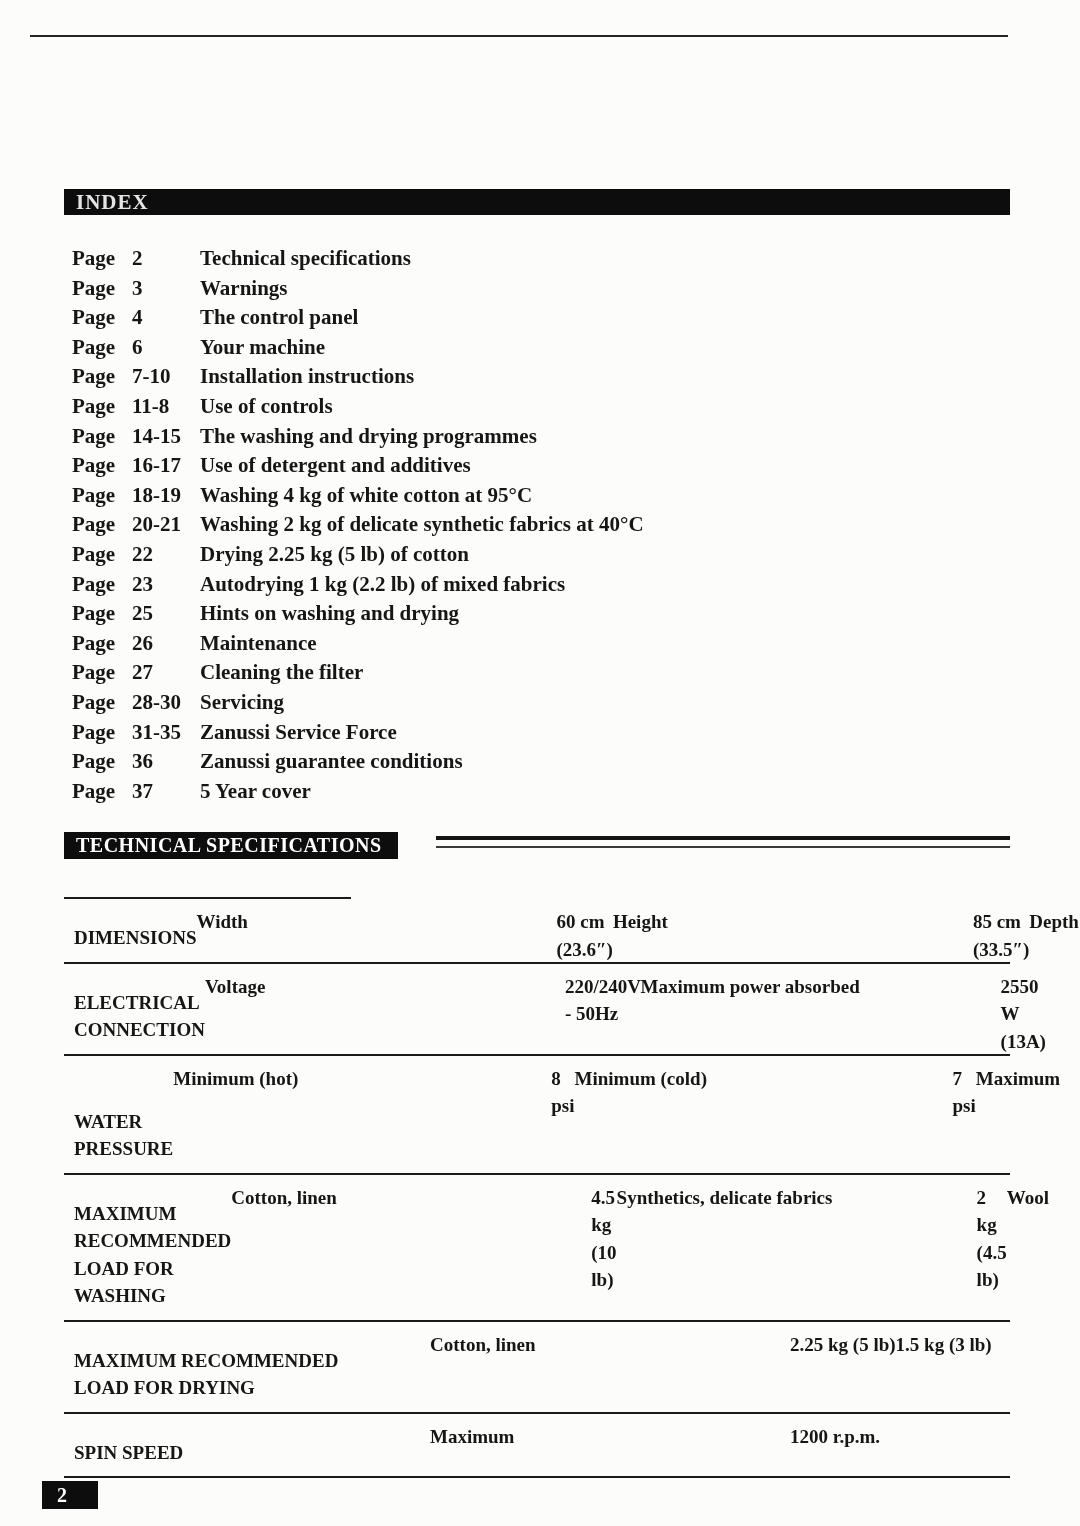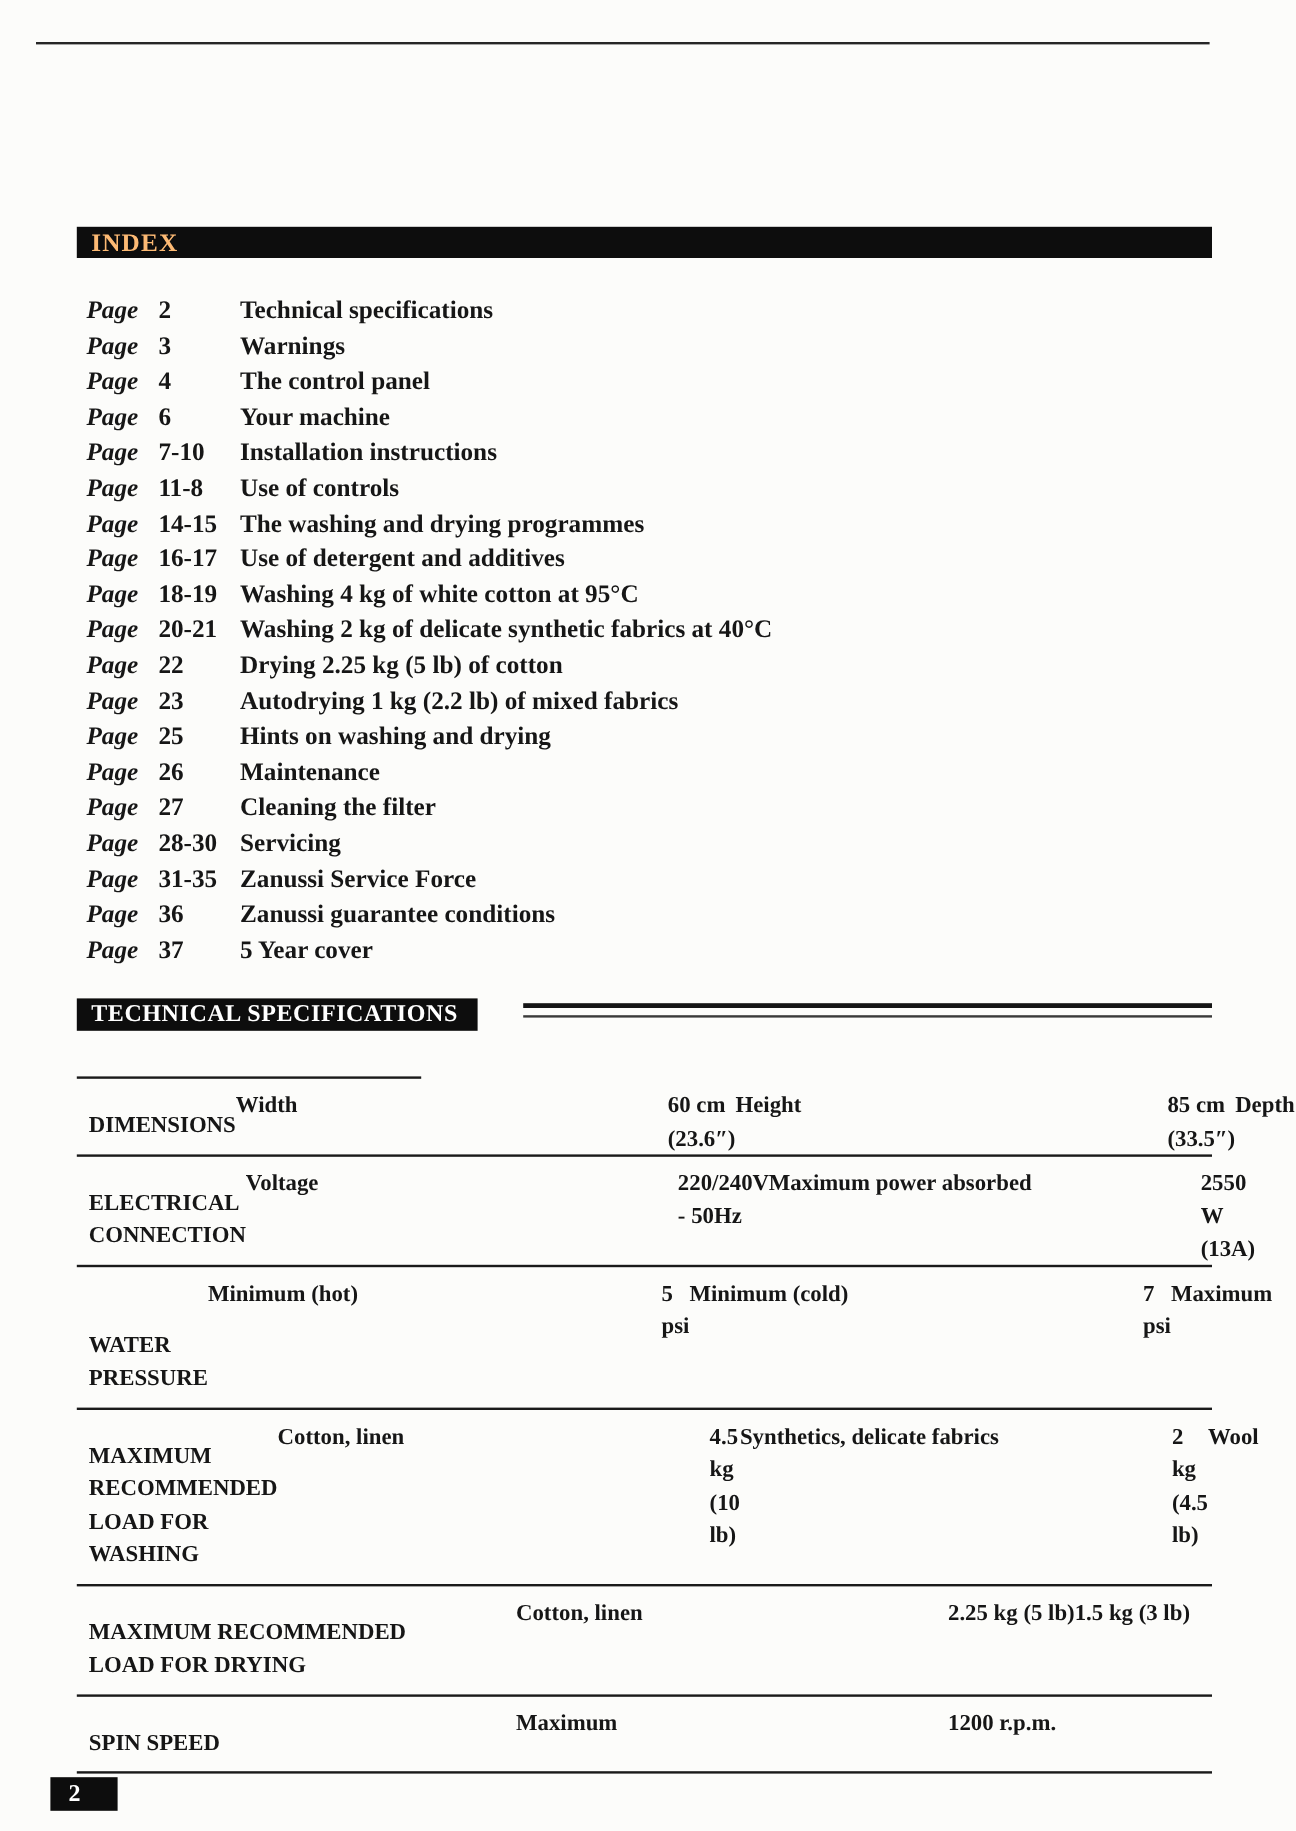--- a/index.html
+++ b/index.html
@@ -14,30 +14,30 @@
     color:#161616;
   }
   .top-scan-line {
     position:absolute; top:35px; left:30px;
     width:978px; height:2px; background:#262626;
   }
   
   .index-bar {
     position:absolute; left:64px; top:189px;
     width:946px; height:26px;
-    background:#0d0d0d; color:#fdba74;
+    background:#0d0d0d; color:#e5e5e5;
     font-size:21px; line-height:26px;
     padding-left:12px; letter-spacing:1px;
   }
   .index-list {
     position:absolute; left:72px; top:244px;
     width:940px; font-size:21px;
   }
   .index-row { display:flex; height:29.6px; line-height:29.6px; }
-  .index-row .iw { width:60px;font-style:italic; }
+  .index-row .iw { width:60px; }
   .index-row .ip { width:68px; }
   .index-row .it { flex:1; }
   
   .spec-bar {
     position:absolute; left:64px; top:832px;
     width:946px; height:27px;
   }
   .spec-bar .spec-bar-label {
     display:inline-block; background:#0d0d0d; color:#ffffff;
     font-size:20px; line-height:27px;
@@ -227,21 +227,21 @@
             </div>
           </div>
         </div>
         <div class="spec-section">
           <div class="spec-label">
             <span class="inner">WATER PRESSURE</span>
           </div>
           <div class="spec-rows">
             <div class="spec-row">
               <span class="nm">Minimum (hot)</span>
-              <span class="val">5 psi</span>
+              <span class="val">8 psi</span>
             </div>
             <div class="spec-row">
               <span class="nm">Minimum (cold)</span>
               <span class="val">7 psi</span>
             </div>
             <div class="spec-row">
               <span class="nm">Maximum</span>
               <span class="val">110 psi</span>
             </div>
           </div>

